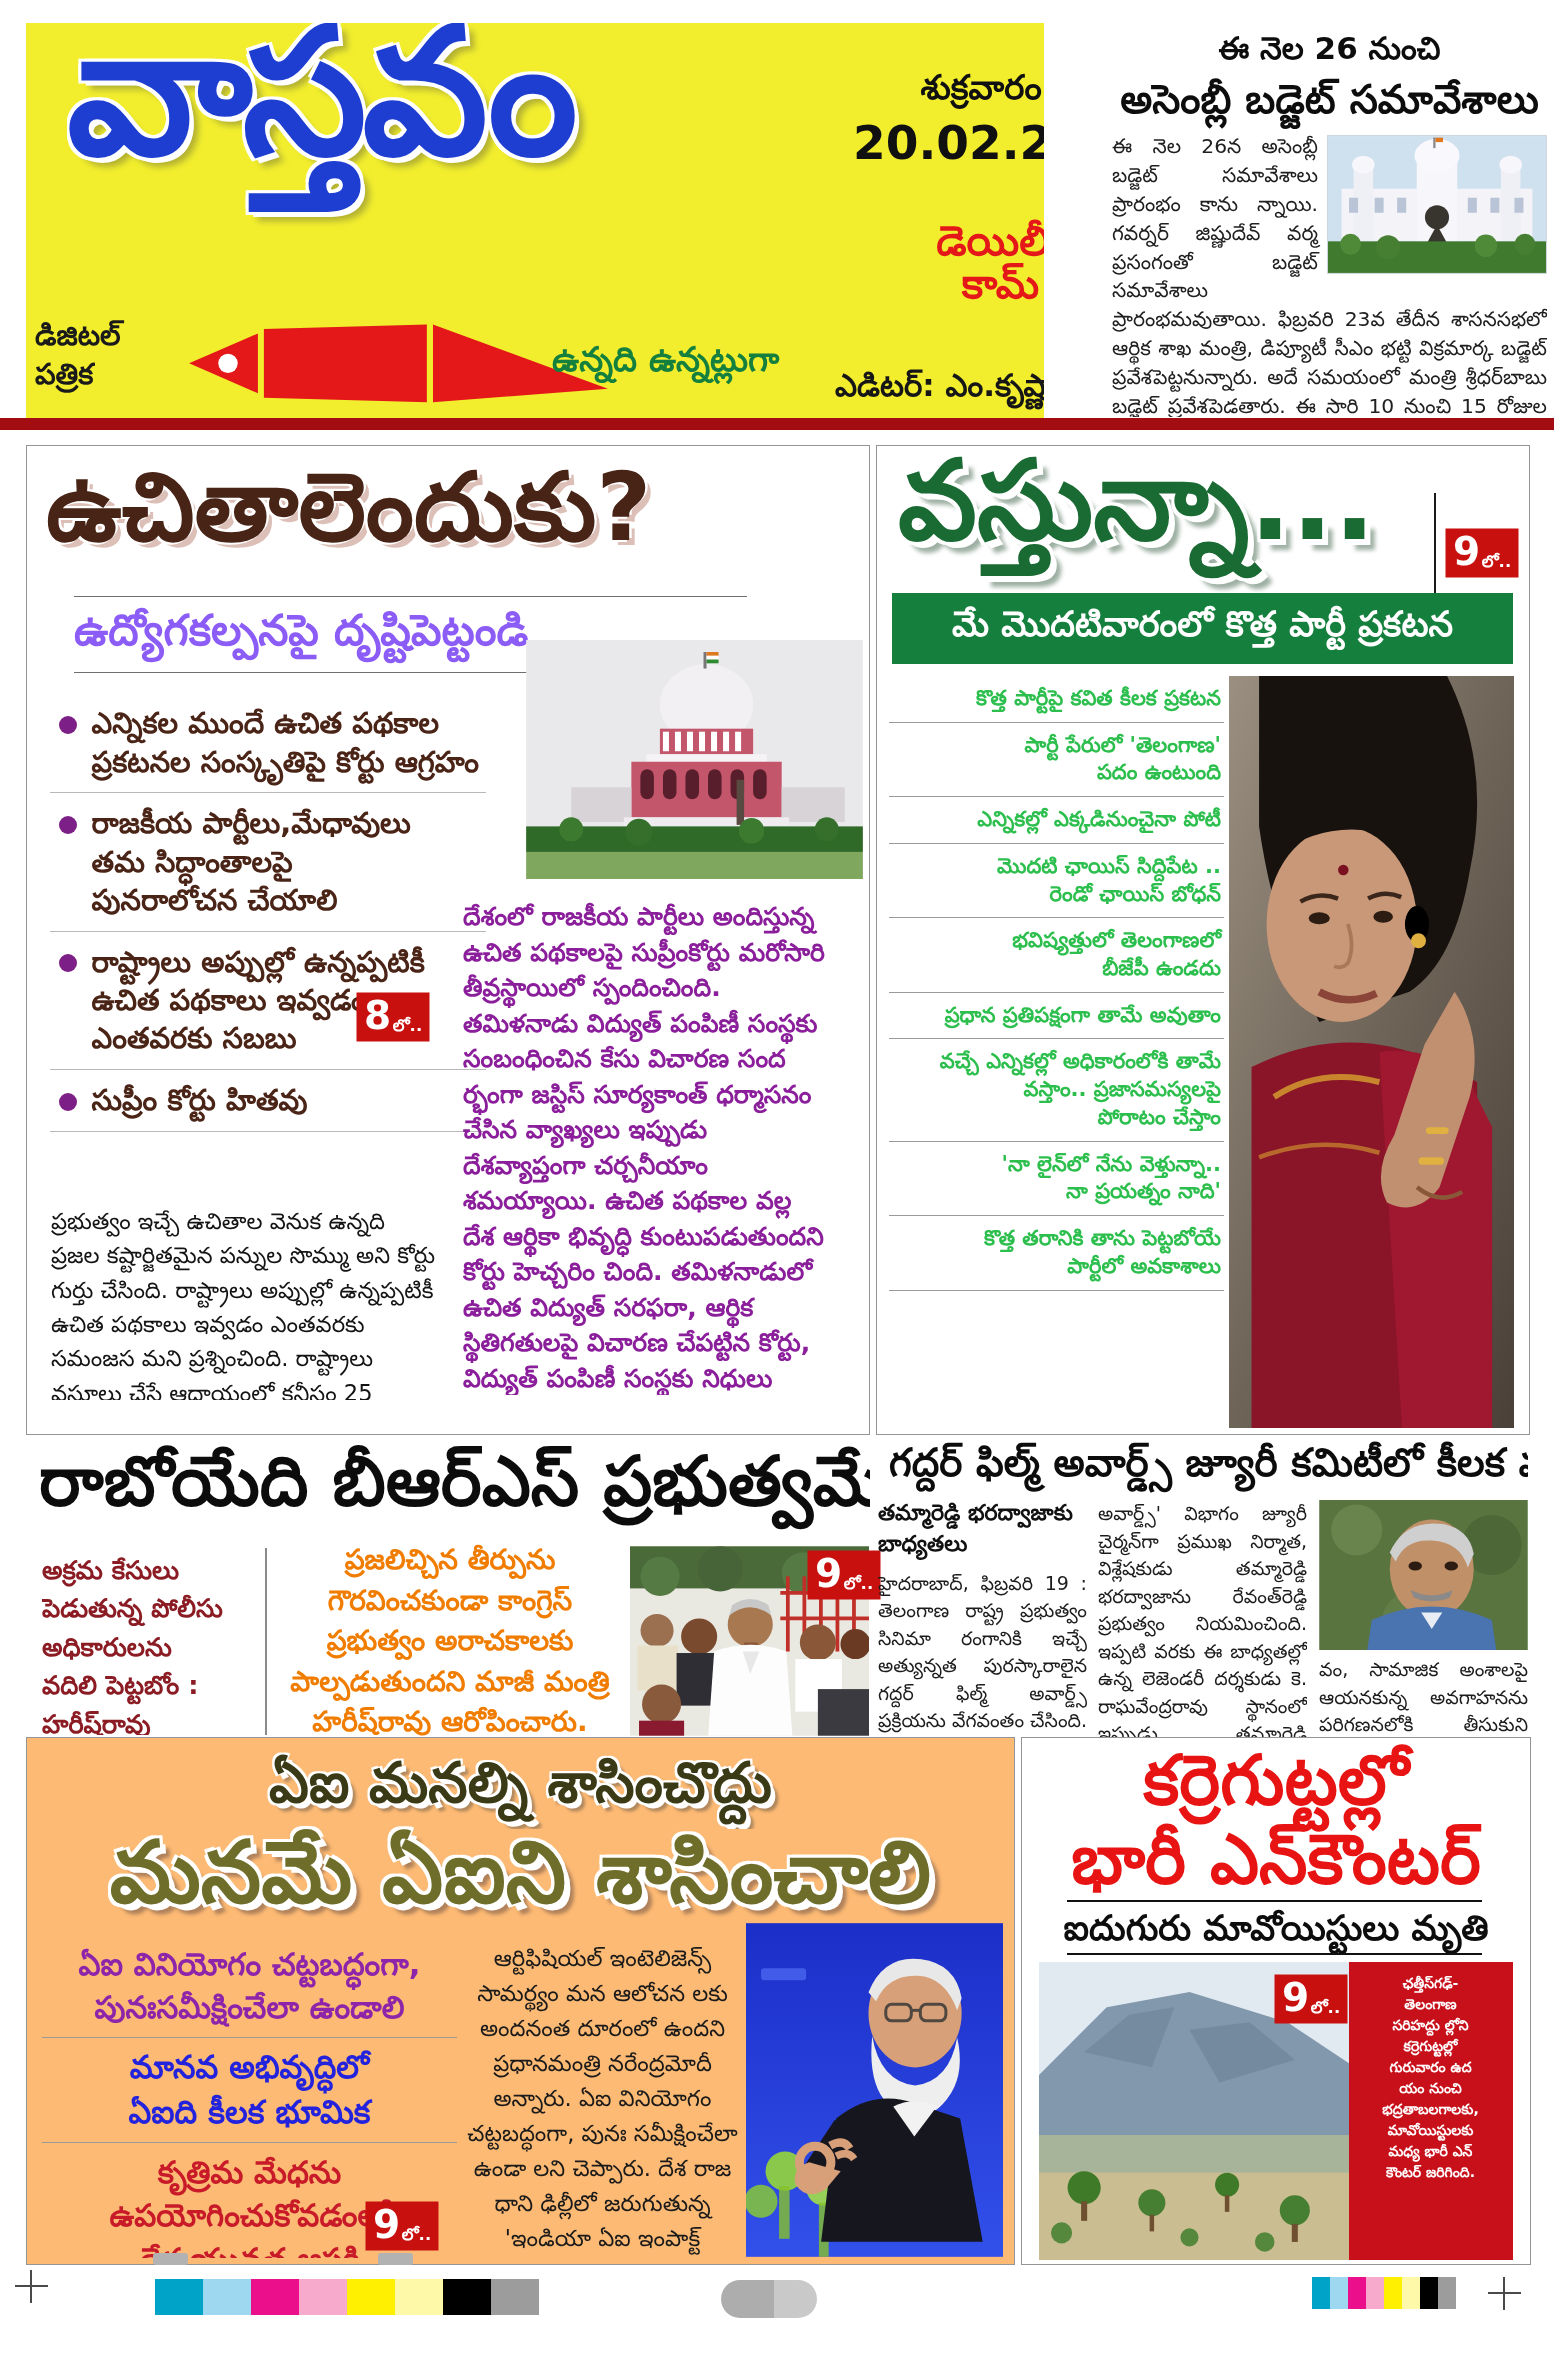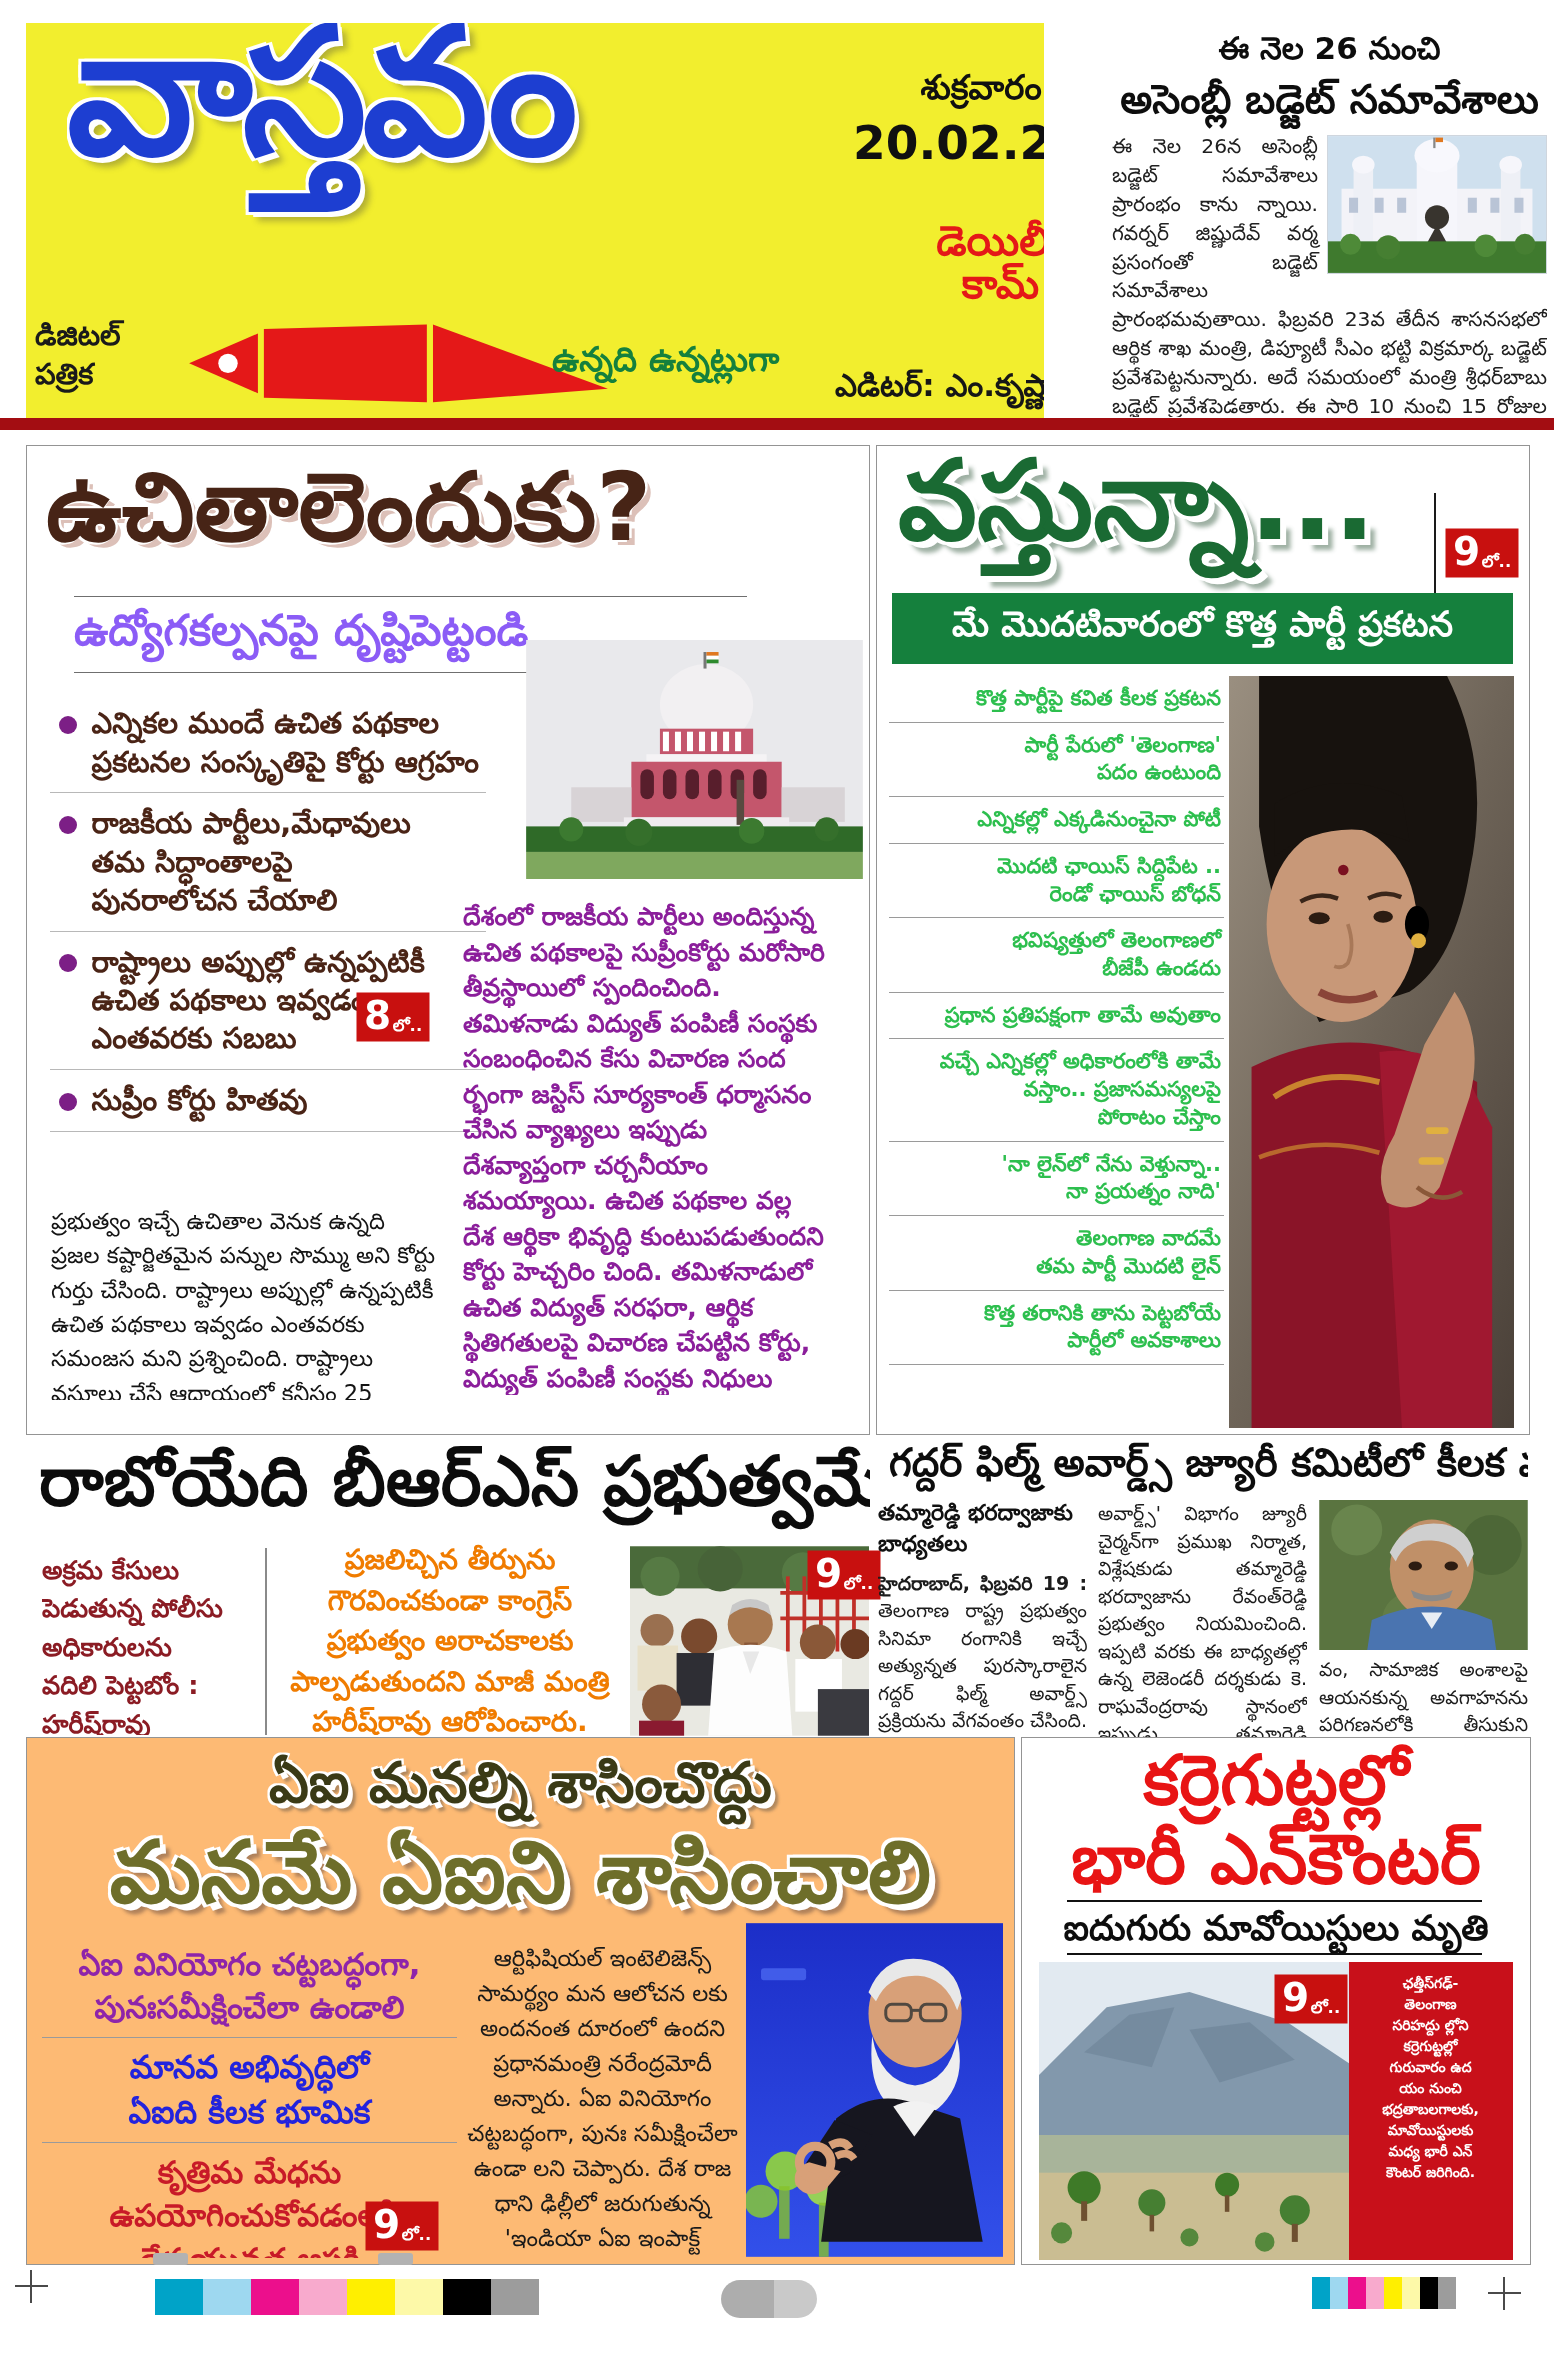--- a/index.html
+++ b/index.html
@@ -73,21 +73,21 @@
 
   
   .g-head{position:absolute;left:889px;top:1440px;width:639px;height:59px;font-size:39px;font-weight:bold;color:#0c0c0c;white-space:nowrap;overflow:hidden;}
   .g-cols{position:absolute;left:878px;top:1500px;width:650px;height:238px;overflow:hidden;}
   .g-col{position:absolute;top:0;height:238px;overflow:hidden;}
   .g-col1{left:0;width:209px;}
   .g-col2{left:220px;width:209px;}
   .g-col3{left:441px;width:209px;}
   .g-sub{font-size:22px;font-weight:bold;color:#111;margin:0 0 7.5px 0;}
   .g-body{font-size:19px;line-height:1.45;color:#1c1c1c;text-align:justify;margin:0;}
-  .g-dateline{font-weight:bold;}
+  .g-dateline{font-weight:normal;}
   .t-photo{width:209px;height:150px;margin-bottom:6px;overflow:hidden;}
 
   
   .ai{position:absolute;left:26px;top:1737px;width:987px;height:526px;border:1.5px solid #949494;background:#fdba74;overflow:hidden;}
   .ai-kicker{position:absolute;left:0;top:12px;width:100%;text-align:center;font-size:56px;font-weight:bold;color:#3a3a16;
              white-space:nowrap;overflow:hidden;
              text-shadow:-2.3px -2.3px 0 #fff,2.3px -2.3px 0 #fff,-2.3px 2.3px 0 #fff,4.5px 4.5px 0 #fff,7.5px 7.5px 3px rgba(60,60,60,.4);}
   .ai-head{position:absolute;left:0;top:84px;width:100%;text-align:center;font-size:86px;font-weight:bold;color:#6e6e2a;
            white-space:nowrap;overflow:hidden;
            text-shadow:-3px -3px 0 #fff,3px -3px 0 #fff,-3px 3px 0 #fff,6px 6px 0 #fff,9.8px 9.8px 3.8px rgba(80,60,60,.45);}
@@ -268,22 +268,20 @@
       <div class="k-point">మొదటి ఛాయిస్ సిద్దిపేట ..
 రెండో ఛాయిస్ బోధన్</div>
       <div class="k-point">భవిష్యత్తులో తెలంగాణలో
 బీజేపీ ఉండదు</div>
       <div class="k-point">ప్రధాన ప్రతిపక్షంగా తామే అవుతాం</div>
       <div class="k-point">వచ్చే ఎన్నికల్లో అధికారంలోకి తామే
 వస్తాం.. ప్రజాసమస్యలపై
 పోరాటం చేస్తాం</div>
       <div class="k-point">'నా లైన్‌లో నేను వెళ్తున్నా..
 నా ప్రయత్నం నాది'</div>
-      <div class="k-point">తెలంగాణ వాదమే
-తమ పార్టీ మొదటి లైన్</div>
       <div class="k-point">కొత్త తరానికి తాను పెట్టబోయే
 పార్టీలో అవకాశాలు</div>
     </div>
     <div class="k-photo">
       <svg width="285" height="752" viewBox="0 0 379 1000">
         <defs>
           <linearGradient id="kbg" x1="0" y1="0" x2="1" y2="1">
             <stop offset="0" stop-color="#9a8f80"></stop>
               <stop offset=".5" stop-color="#6e6458"></stop>
               <stop offset="1" stop-color="#4a4038"></stop>

